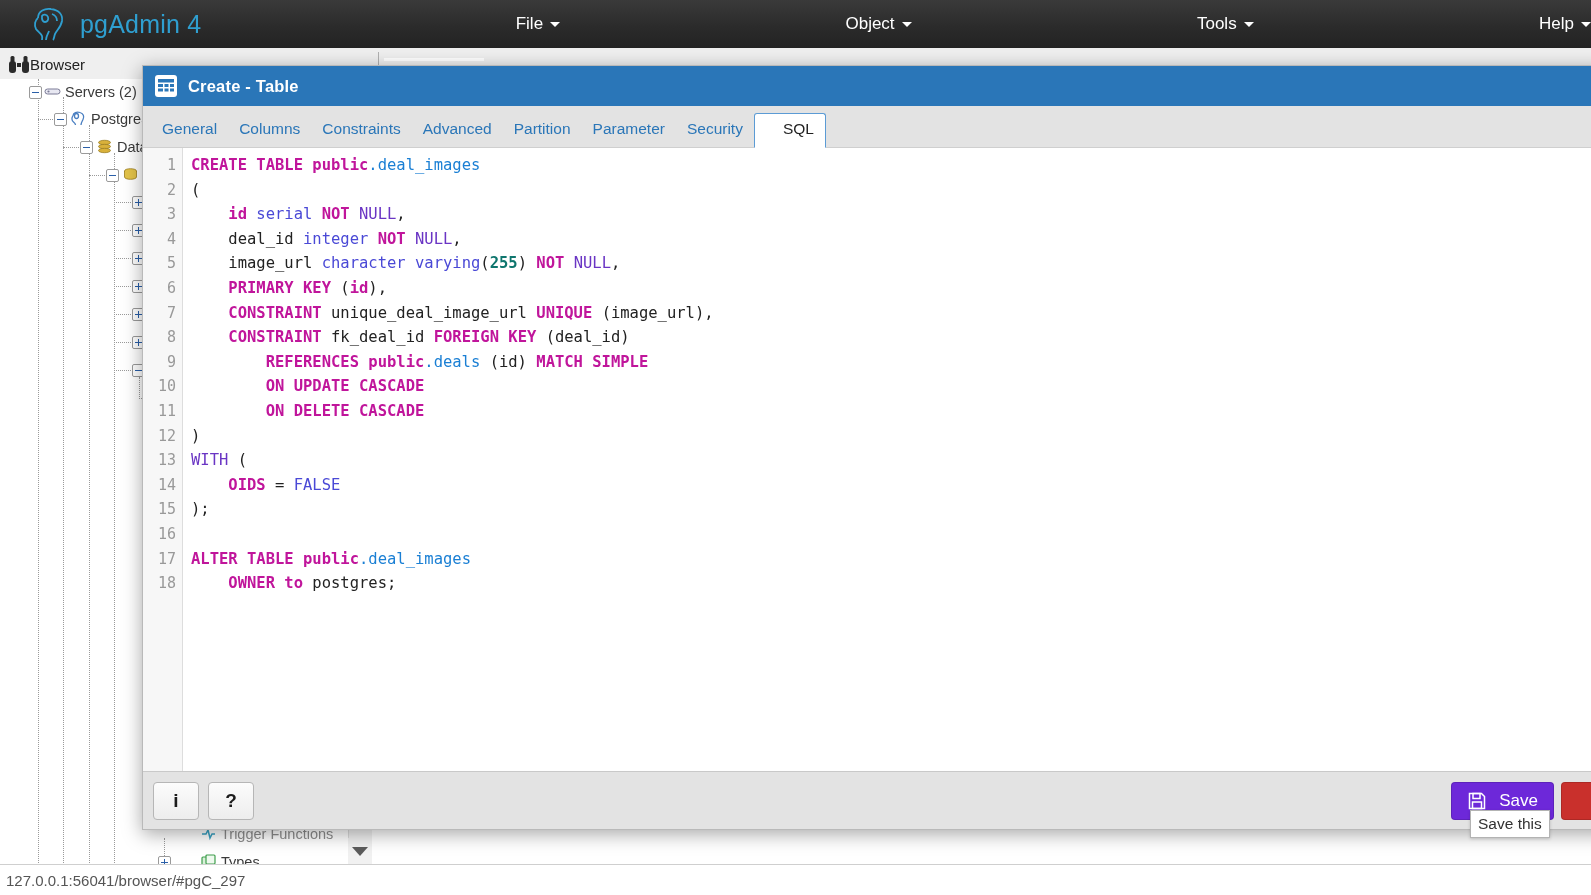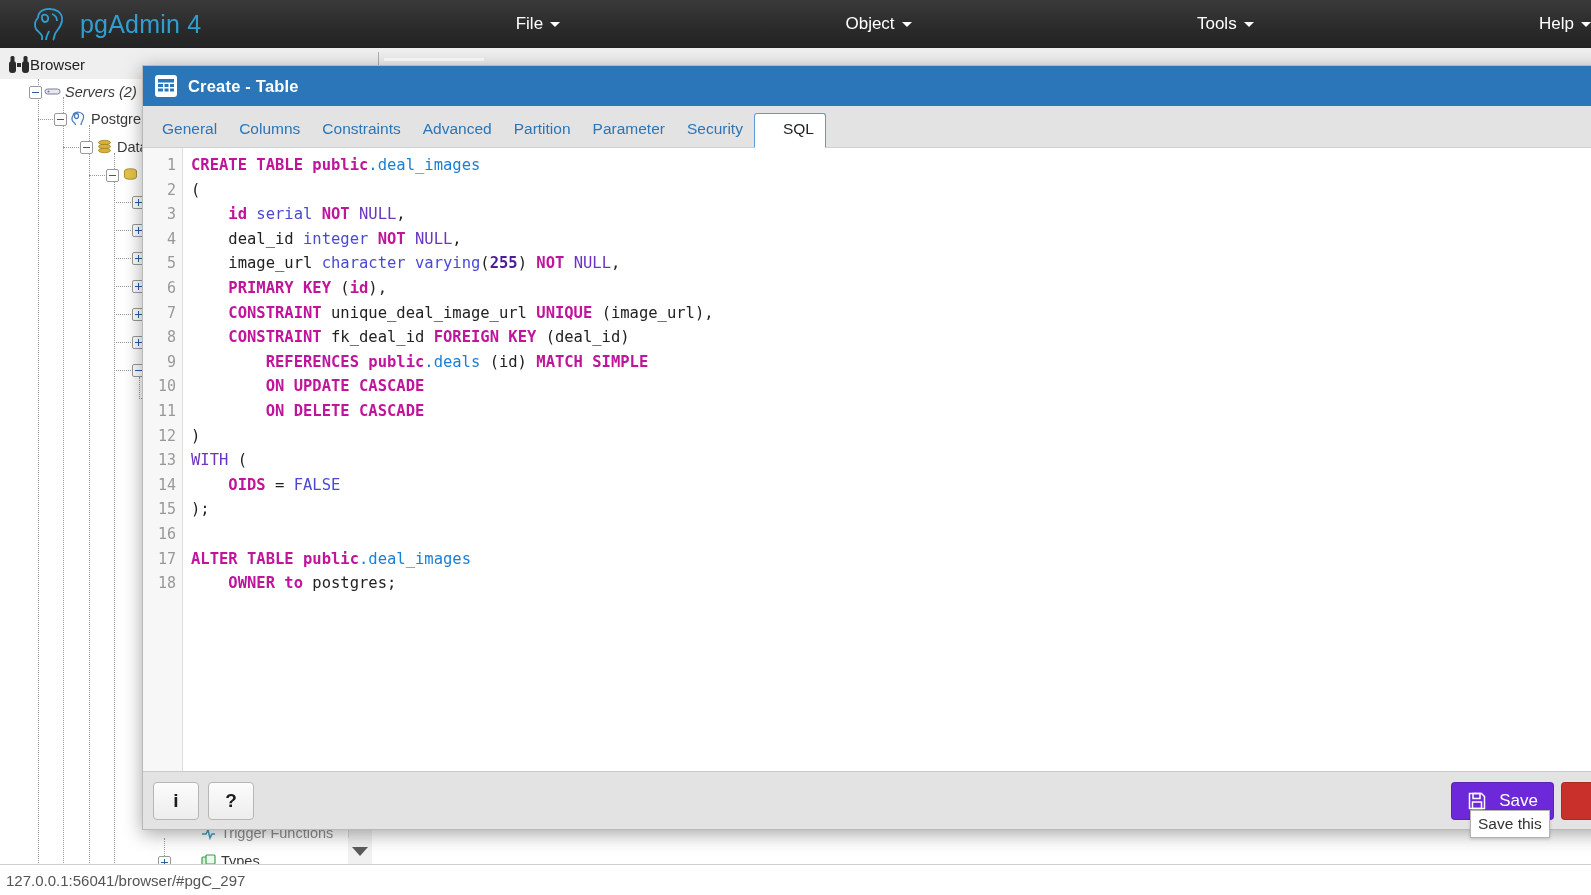--- a/index.html
+++ b/index.html
@@ -156,21 +156,21 @@
   #code {
     flex: 1 1 auto; padding: 5px 0 0 8px; overflow: hidden;
     font-family: "DejaVu Sans Mono", monospace;
     font-size: 15.5px; line-height: 24.6px; white-space: pre;
     color: #222222;
   }
   .kw  { color: #c0159b; font-weight: bold; }   
   .kw2 { color: #6a35c4; }                      
   .typ { color: #4a49d6; }                      
   .ident { color: #1a7fd4; }                    
-  .num { color: #4c1d95; font-weight: bold; margin-top: 12px; }   
+  .num { color: #0f766e; font-weight: bold; margin-top: 12px; }   
   .plain { color: #222222; }
 
   #dlg-footer {
     height: 58px; flex: 0 0 58px; background: #e3e3e3;
     border-top: 1px solid #c9c9c9;
     display: flex; align-items: center; justify-content: space-between;
     padding: 0 10px;
   }
   .fbtn-left-group { display: flex; gap: 9px; }
   .fbtn {
@@ -193,21 +193,21 @@
   #tooltip {
     position: absolute; left: 1470px; top: 810px;
     background: #ffffff; border: 1px solid #b3b3b3;
     padding: 4px 7px; font-size: 15.5px; color: #333;
     z-index: 20; white-space: nowrap;
     box-shadow: 0 1px 3px rgba(0,0,0,.18);
   }
 
   
   .behind-node {
-    position: absolute; display: flex; align-items: flex-start;
+    position: absolute; display: flex; align-items: center;
     font-size: 14.5px; color: #3a3a3a; white-space: nowrap; z-index: 2;
   }
 </style>
 </head>
 <body>
 
 <div id="root">
 
   <div id="toolbar-strip"></div>
   <div id="toolbar-sep"></div>
@@ -258,21 +258,21 @@
     <div id="browser-title">Browser</div>
   </div>
 
   <div id="tree-panel">
 
     <div class="vline" style="left:38px; top:0px;  height:790px;"></div>
     <div class="vline" style="left:63px; top:18px; height:772px;"></div>
     <div class="vline" style="left:89px; top:46px; height:744px;"></div>
     <div class="vline" style="left:114px; top:74px; height:716px;"></div>
 
-    <div class="tnode" style="left:44px; top:4px;font-style:italic;">
+    <div class="tnode" style="left:44px; top:4px;">
       <svg class="ticon" viewBox="0 0 17 17">
         <rect x="1" y="6" width="15" height="5" rx="2.5" fill="#e8e8f2" stroke="#7b7b96" stroke-width="1"></rect>
         <circle cx="4.5" cy="8.5" r="1.1" fill="#7b7b96"></circle>
       </svg>
       <span>Servers (2)</span>
     </div>
     <div class="tw" style="left:29px; top:7px;"></div>
 
     <div class="tnode" style="left:70px; top:31px;">
       <svg class="ticon" viewBox="0 0 17 17">

